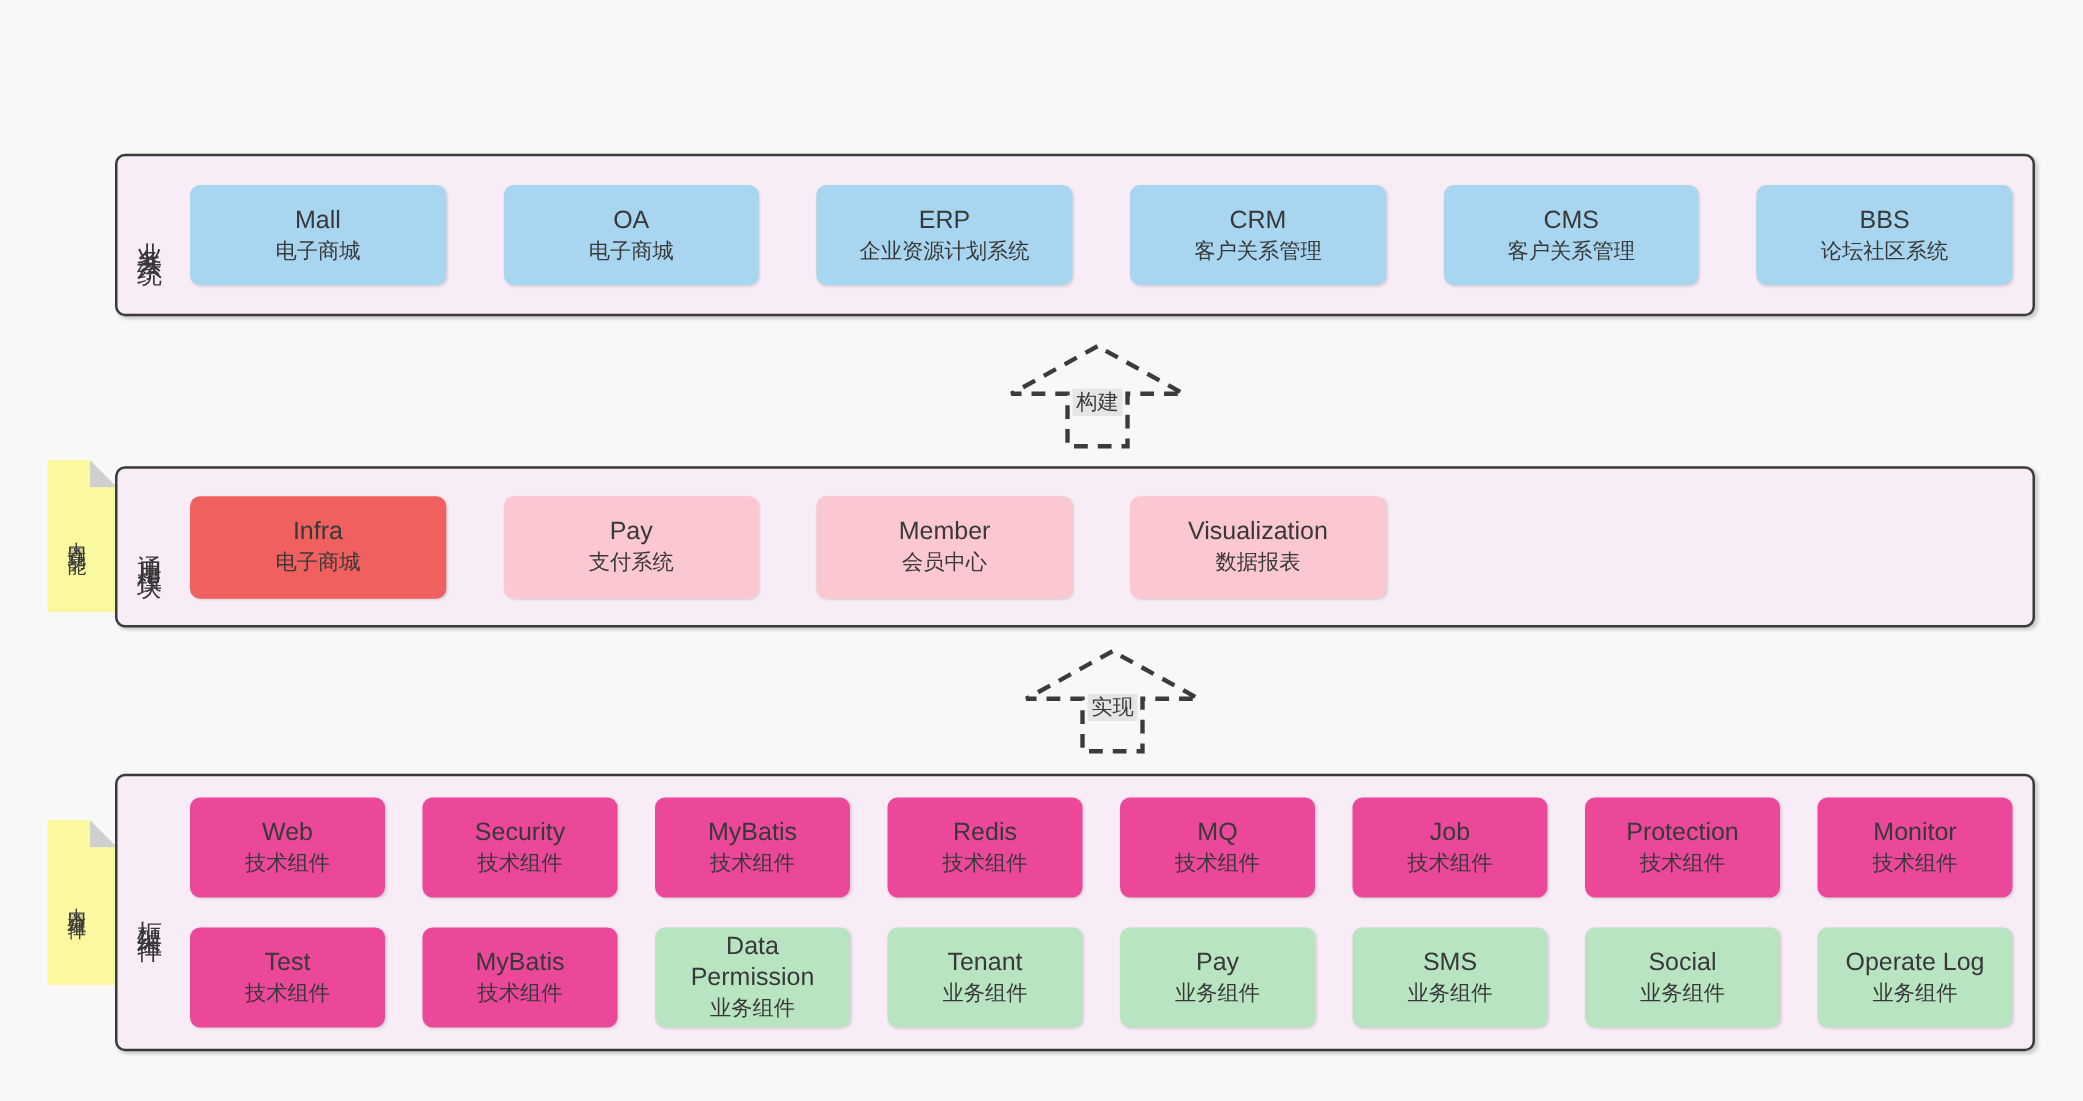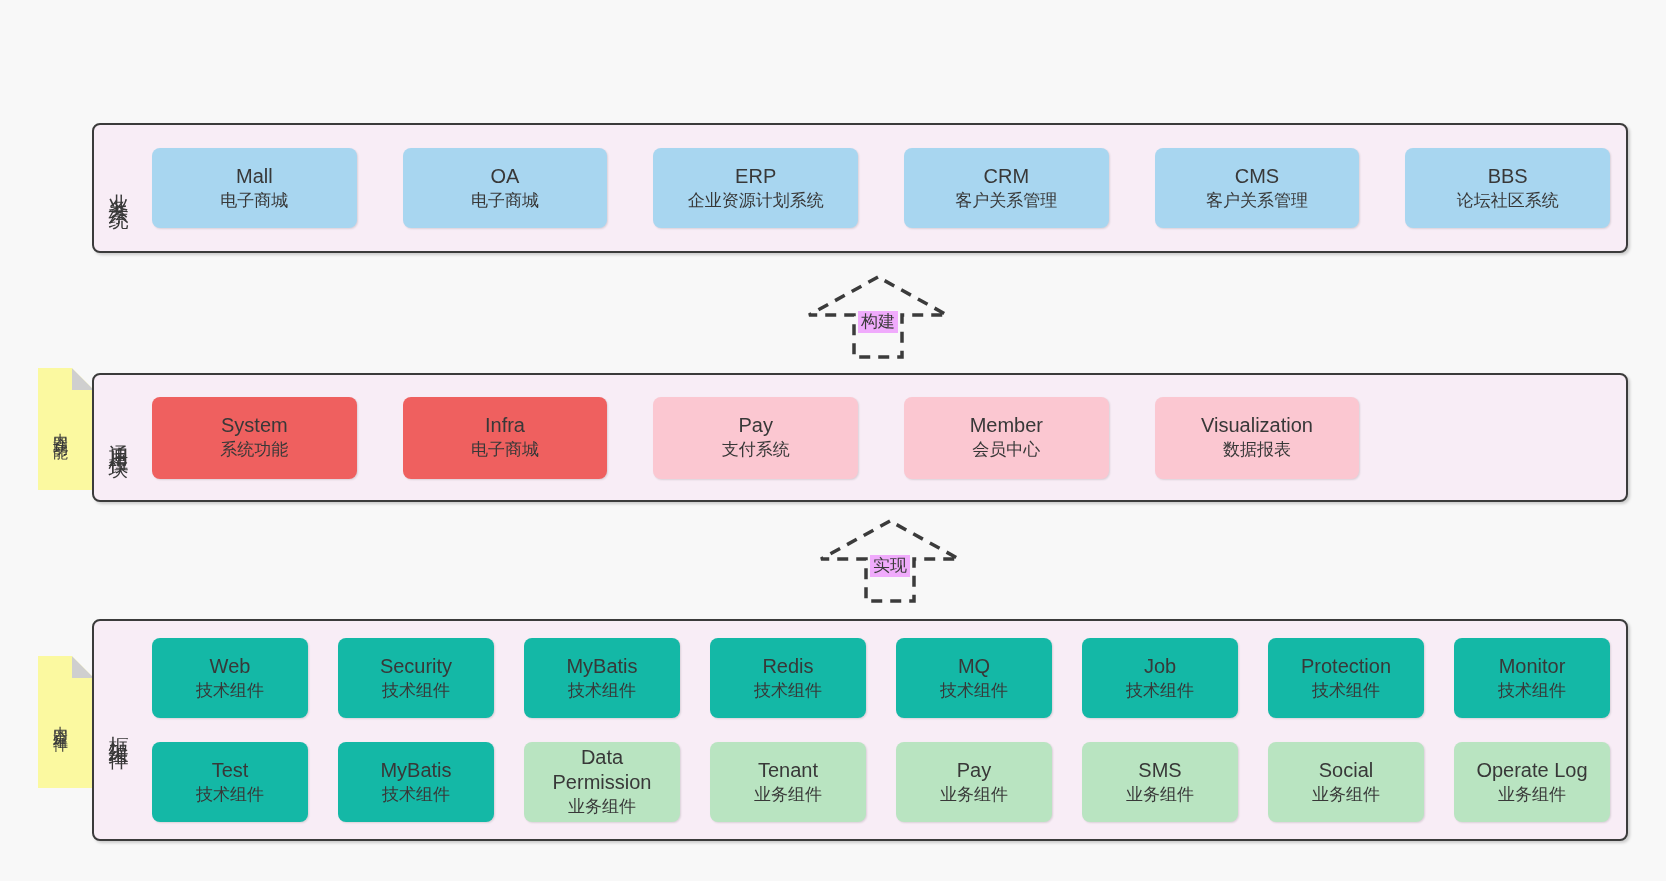--- a/index.html
+++ b/index.html
@@ -65,21 +65,21 @@
     padding: 0 6px;
     box-sizing: border-box;
   }
   .band2 .box { height: 82px; }
   .box-name { font-size: 20px; line-height: 25px; }
   .box-sub  { font-size: 17px; line-height: 24px; }
 
   .business { background: #a8d6f0; }
   .core     { background: #ef605f; }
   .optional { background: #fbc7d1; }
-  .tech     { background: #14b8a6; }
+  .tech     { background: #ec4899; }
   .biz      { background: #b9e4c1; }
 
   
   .sticky {
     position: absolute;
     width: 56px;
     background: #fbf9a0;
     clip-path: polygon(0 0, calc(100% - 22px) 0, 100% 22px, 100% 100%, 0 100%);
     filter: drop-shadow(2px 2px 2px rgba(0,0,0,0.18));
     z-index: 1;
@@ -104,21 +104,21 @@
     color: #383838;
   }
 
   
   .arrow { position: absolute; z-index: 3; }
   .arrow1 { left: 806px; top: 274px; }
   .arrow2 { left: 818px; top: 518px; }
   .arrow-label {
     position: absolute;
     transform: translateX(-50%);
-    background: #f0abfc;
+    background: #e5e5e5;
     font-size: 17px;
     line-height: 22px;
     padding: 0 3px;
     color: #3b3b3b;
     z-index: 4;
     white-space: nowrap;
   }
   .arrow-label1 { left: 878px; top: 311px; }
   .arrow-label2 { left: 890px; top: 555px; }
 </style>
@@ -171,24 +171,20 @@
   <svg class="arrow arrow1" width="144" height="86" viewBox="0 0 144 86">
     <polygon points="72,3 3,41 48,41 48,83 96,83 96,41 141,41" fill="none" stroke="#3b3b3b" stroke-width="3.5" stroke-dasharray="11 8" stroke-linejoin="miter"></polygon>
   </svg>
   <div class="arrow-label arrow-label1">构建</div>
 
   <section class="band band2">
     <div class="band-label">通用模块</div>
     <div class="band-content">
         <div class="band-row" style="grid-template-columns: repeat(6, 1fr);">
           <div class="box core">
-            <div class="box-name">System</div>
-            <div class="box-sub">系统功能</div>
-          </div>
-          <div class="box core">
             <div class="box-name">Infra</div>
             <div class="box-sub">电子商城</div>
           </div>
           <div class="box optional">
             <div class="box-name">Pay</div>
             <div class="box-sub">支付系统</div>
           </div>
           <div class="box optional">
             <div class="box-name">Member</div>
             <div class="box-sub">会员中心</div>

